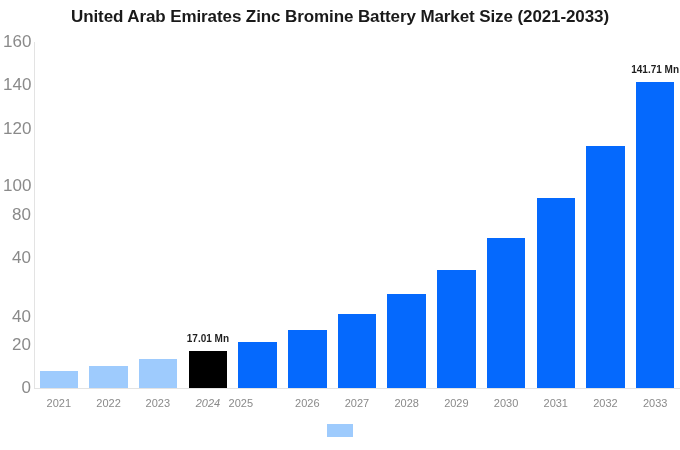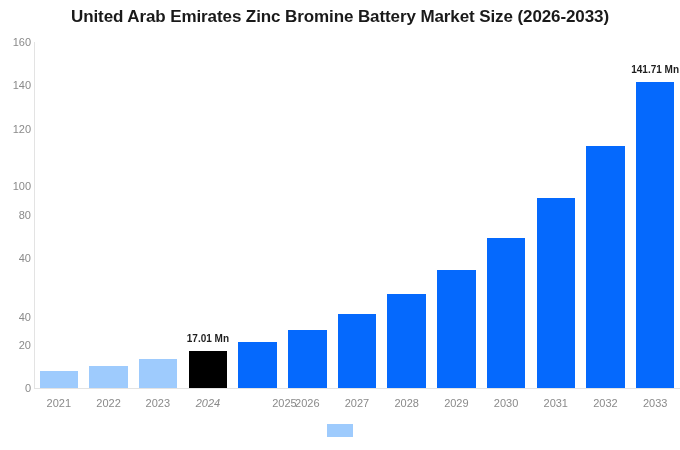--- a/index.html
+++ b/index.html
@@ -50,21 +50,21 @@
     height: 1px;
     background: #e3e3e3;
   }
 
   
   .ytick {
     position: absolute;
     right: 0;
     width: 28px;
     text-align: right;
-    font-size: 11px;
+    font-size: 17px;
     color: #8a8a8a;
     transform: translateY(-50%);
     white-space: nowrap;
   }
   .ytick-wrap {
     position: absolute;
     left: 0;
     top: 0;
     width: 31px;
     height: 450px;
@@ -131,21 +131,21 @@
     font-size: 11.5px;
     color: #6f6f6f;
     white-space: nowrap;
   }
 </style>
 </head>
 <body>
 
 <div id="chart-root">
 
-  <div class="chart-title">United Arab Emirates Zinc Bromine Battery Market Size (2026-2033)</div>
+  <div class="chart-title">United Arab Emirates Zinc Bromine Battery Market Size (2021-2033)</div>
 
   <div class="axis-y-line"></div>
   <div class="axis-x-line"></div>
 
   <div class="ytick-wrap" id="ytick-wrap">
       <div class="ytick" style="top: 388px;">0</div>
       <div class="ytick" style="top: 344.75px;">20</div>
       <div class="ytick" style="top: 317px;">40</div>
       <div class="ytick" style="top: 258.25px;">40</div>
       <div class="ytick" style="top: 215px;">80</div>
@@ -169,21 +169,21 @@
       </div>
       <div class="xtick" style="left: 133px; width: 49.6923px;">2023</div>
       <div class="bar-group" style="left: 188.667px; width: 38.5115px; top: 42px; height: 346px;">
         <div class="bar dark" style="height: 36.7841px;"></div>
       </div>
       <div class="xtick" style="left: 183.077px; width: 49.6923px; font-style: italic;">2024</div>
       <div class="bar-label" style="top: 333.216px; left: 207.923px; transform: translateX(-50%);">17.01 Mn</div>
       <div class="bar-group" style="left: 238.36px; width: 38.5115px; top: 42px; height: 346px;">
         <div class="bar primary" style="height: 46.2775px;"></div>
       </div>
-      <div class="xtick" style="left: 247px; width: 49.6923px; text-align: right;">2025</div>
+      <div class="xtick" style="left: 216px; width: 49.6923px;">2025</div>
       <div class="bar-group" style="left: 288.052px; width: 38.5115px; top: 42px; height: 346px;">
         <div class="bar primary" style="height: 58.1713px;"></div>
       </div>
       <div class="xtick" style="left: 282.462px; width: 49.6923px;">2026</div>
       <div class="bar-group" style="left: 337.744px; width: 38.5115px; top: 42px; height: 346px;">
         <div class="bar primary" style="height: 74.39px;"></div>
       </div>
       <div class="xtick" style="left: 332.154px; width: 49.6923px;">2027</div>
       <div class="bar-group" style="left: 387.437px; width: 38.5115px; top: 42px; height: 346px;">
         <div class="bar primary" style="height: 93.8525px;"></div>

